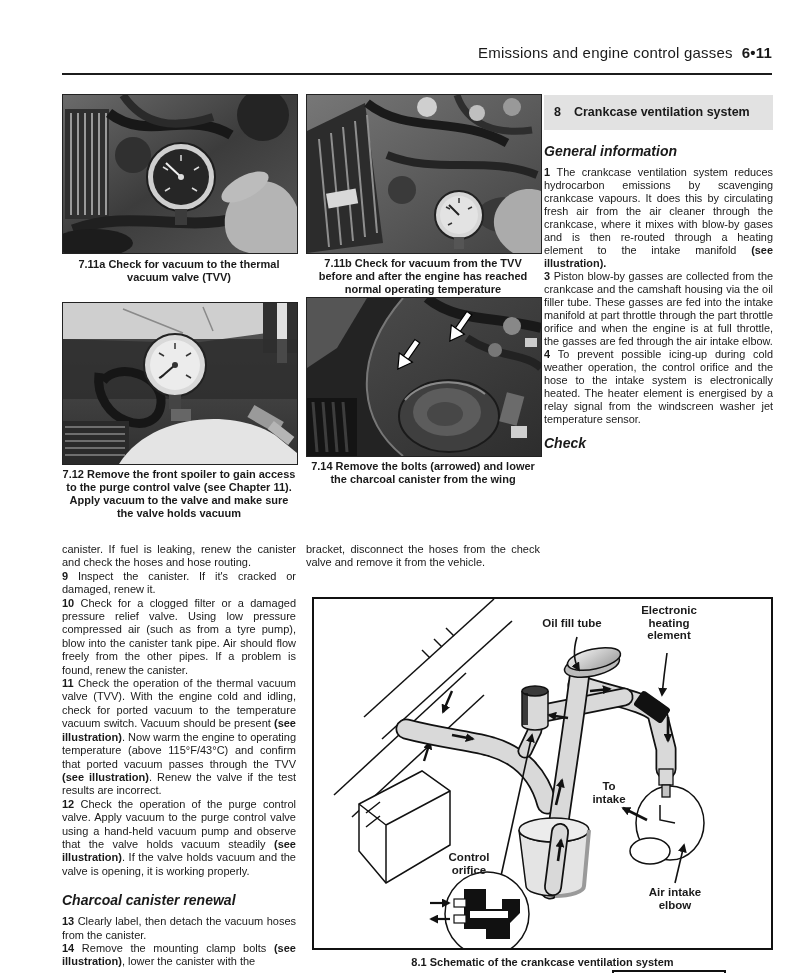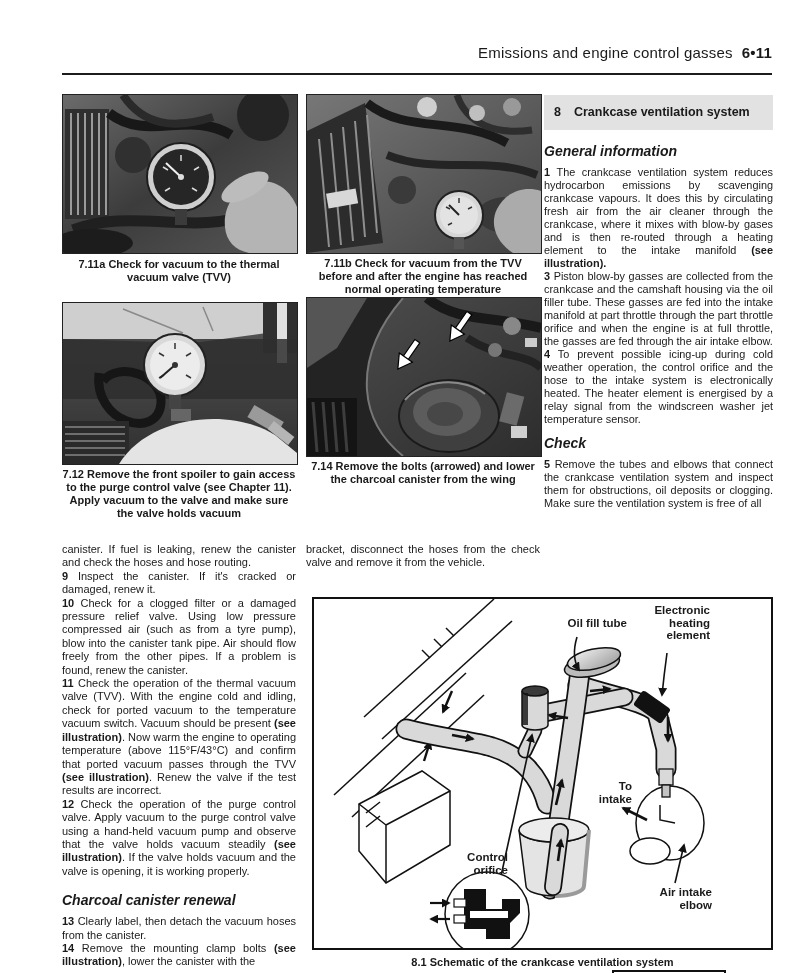--- a/index.html
+++ b/index.html
@@ -19,21 +19,21 @@
   .mcol2{left:306px;top:543px;width:234px;font-size:11px;line-height:13.4px;}
   .sec-box{background:#e2e2e2;padding:10px 10px;display:flex;gap:13px;font-weight:bold;
            font-size:12.5px;line-height:15px;margin:0 0 13px 0;text-align:left;}
   .ihead{font-style:italic;font-weight:bold;font-size:14px;line-height:17px;
          text-align:left;margin:0 0 6px 0;}
   .ihead.mt{margin-top:9px;}
   .ihead.mt2{margin-top:14px;}
   .diagram{position:absolute;left:312px;top:597px;width:457px;height:349px;
            border:2px solid #111;background:#fff;}
   .diagram svg{position:absolute;left:0;top:0;}
-  .dlabel{position:absolute;font-weight:bold;font-size:11.5px;line-height:12.5px;text-align:right;}
+  .dlabel{position:absolute;font-weight:bold;font-size:11.5px;line-height:12.5px;text-align:center;}
   .dref{position:absolute;left:298px;top:331px;width:110px;border:2px solid #111;background:#fff;
         font-weight:bold;font-size:9.5px;line-height:13px;text-align:center;margin-top:40px;}
   .dcap{position:absolute;left:312px;top:956px;width:461px;text-align:center;
         font-weight:bold;font-size:11px;}
   .bold{font-weight:bold;}
 </style>
 </head>
 <body>
 
 <div class="page">
@@ -217,21 +217,20 @@
   <div class="col rcol">
     <div class="sec-box">
       <span>8</span>
       <span>Crankcase ventilation system</span>
     </div>
     <div class="ihead">General information</div>
     <p><span class="bold">1 </span><span>The crankcase ventilation system reduces hydrocarbon emissions by scavenging crankcase vapours. It does this by circulating fresh air from the air cleaner through the crankcase, where it mixes with blow-by gases and is then re-routed through a heating element to the intake manifold </span><span class="bold">(see illustration).</span></p>
     <p><span class="bold">3 </span><span>Piston blow-by gasses are collected from the crankcase and the camshaft housing via the oil filler tube. These gasses are fed into the intake manifold at part throttle through the part throttle orifice and when the engine is at full throttle, the gasses are fed through the air intake elbow.</span></p>
     <p><span class="bold">4 </span><span>To prevent possible icing-up during cold weather operation, the control orifice and the hose to the intake system is electronically heated. The heater element is energised by a relay signal from the windscreen washer jet temperature sensor.</span></p>
     <div class="ihead mt">Check</div>
-    <p><span class="bold">5 </span><span>Remove the tubes and elbows that connect the crankcase ventilation system and inspect them for obstructions, oil deposits or clogging. Make sure the ventilation system is free of all</span></p>
   </div>
 
   <div class="col lcol2">
     <p><span>canister. If fuel is leaking, renew the canister and check the hoses and hose routing.</span></p>
     <p><span class="bold">9 </span><span>Inspect the canister. If it's cracked or damaged, renew it.</span></p>
     <p><span class="bold">10 </span><span>Check for a clogged filter or a damaged pressure relief valve. Using low pressure compressed air (such as from a tyre pump), blow into the canister tank pipe. Air should flow freely from the other pipes. If a problem is found, renew the canister.</span></p>
     <p><span class="bold">11 </span><span>Check the operation of the thermal vacuum valve (TVV). With the engine cold and idling, check for ported vacuum to the temperature vacuum switch. Vacuum should be present </span><span class="bold">(see illustration)</span><span>. Now warm the engine to operating temperature (above 115°F/43°C) and confirm that ported vacuum passes through the TVV </span><span class="bold">(see illustration)</span><span>. Renew the valve if the test results are incorrect.</span></p>
     <p><span class="bold">12 </span><span>Check the operation of the purge control valve. Apply vacuum to the purge control valve using a hand-held vacuum pump and observe that the valve holds vacuum steadily </span><span class="bold">(see illustration)</span><span>. If the valve holds vacuum and the valve is opening, it is working properly.</span></p>
     <div class="ihead mt2">Charcoal canister renewal</div>
     <p><span class="bold">13 </span><span>Clearly label, then detach the vacuum hoses from the canister.</span></p>

